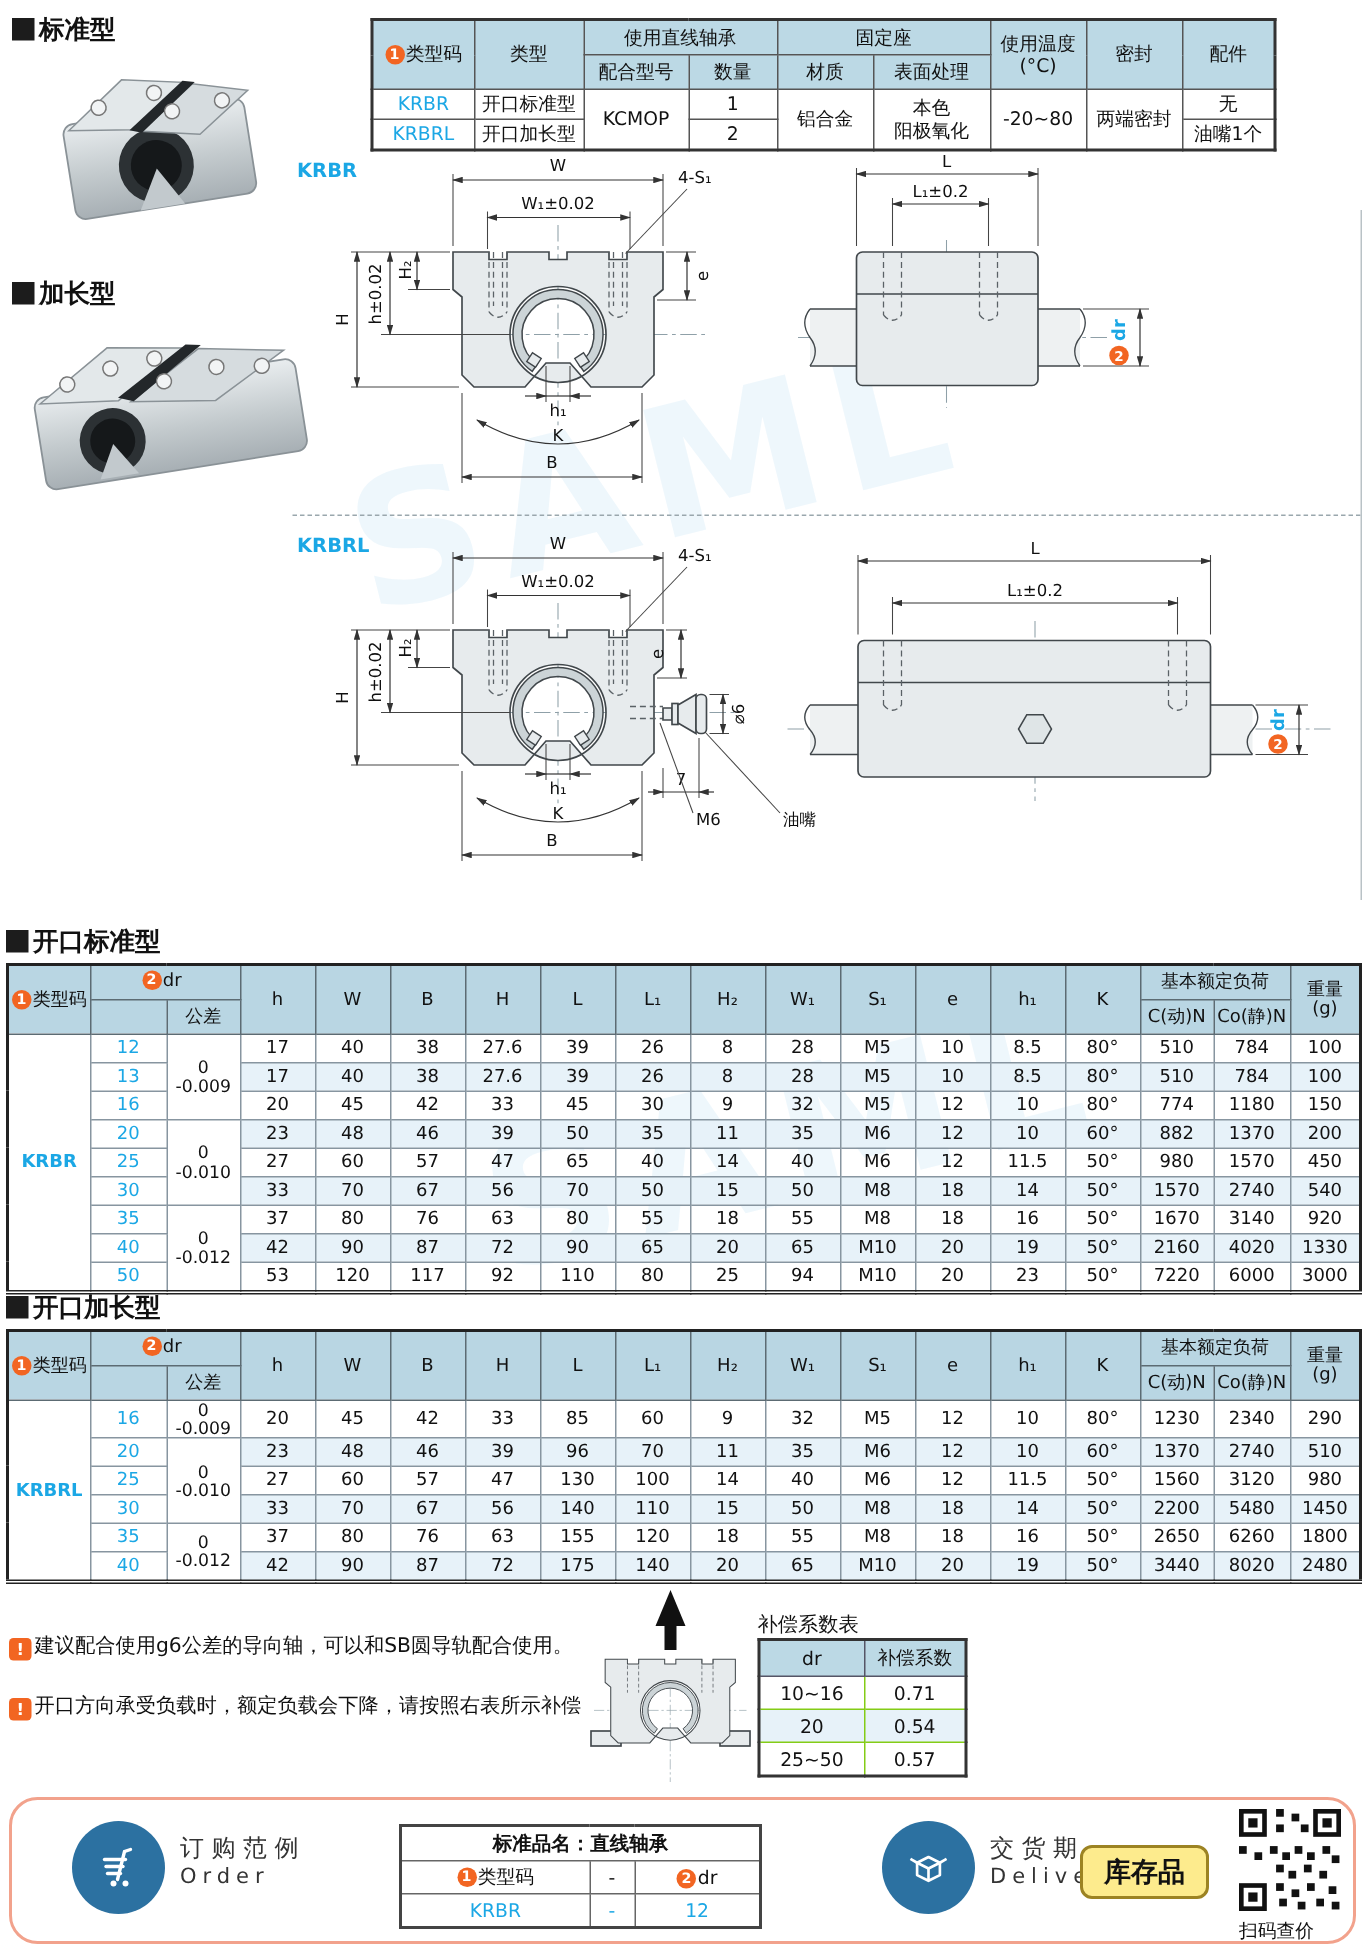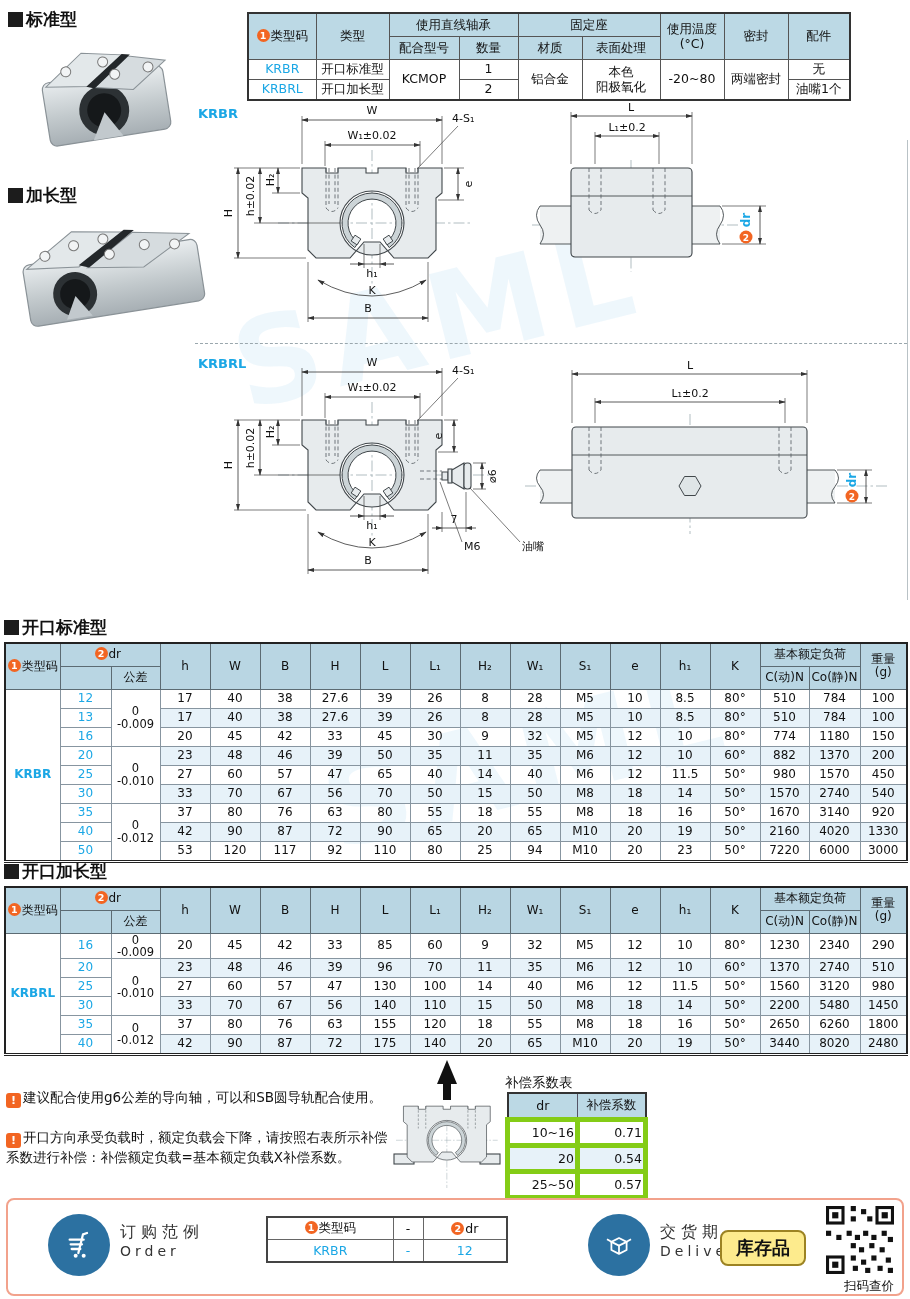--- a/index.html
+++ b/index.html
@@ -26,37 +26,37 @@
 .dim thead tr{height:23px}
 .dim td{border:1px solid #8795a0;font-size:12px;text-align:center;height:18px;padding:0;line-height:1.05}
 .dim td.alt{background:#e7f2f9}
 .dim .code-cell{color:#1ba7e5;font-weight:bold;background:#fff}
 .dim .dr-cell{color:#1ba7e5;background:#fff}
 .dim .tol-cell{white-space:pre-line;background:#fff;font-size:11.5px}
 .dim .dr-h{text-align:left;padding-left:34px;vertical-align:top;padding-top:3px}
 
 .comp{border:2px solid #333;table-layout:fixed;width:138px}
 .comp th{background:#bcd9e5;border:1px solid #556;font-weight:normal;font-size:12.5px;height:21px}
-.comp td{border:5px solid #84cc16;text-align:right;font-size:12.5px;height:19px}
+.comp td{border:1px solid #84cc16;text-align:center;font-size:12.5px;height:19px}
 .comp tr.altr td{background:#e7f2f9}
 
 .note{position:absolute;font-size:13.5px;line-height:1.45;z-index:2}
 .nicon{display:inline-block;width:15px;height:15px;background:#f26522;color:#fff;border-radius:3px;
  text-align:center;line-height:15px;font-weight:bold;font-size:11px;margin-right:2px;vertical-align:-2px}
 
-.footer-box{position:absolute;left:6px;top:1198px;width:894px;height:94px;border:2px solid #f2a28c;border-radius:8px;z-index:2}
+.footer-box{position:absolute;left:6px;top:1198px;width:894px;height:94px;border:2px solid #f2a28c;border-radius:19px;z-index:2}
 .order-table{border:2px solid #444;table-layout:fixed;width:240px}
 .order-table th{border:1px solid #666;font-size:13px;height:20px;font-weight:bold}
 .order-table td{border:1px solid #666;text-align:center;font-size:12.5px;height:19px}
 .blue-circ{width:62px;height:62px;border-radius:50%;background:#2c71a1;display:flex;align-items:center;justify-content:center}
 .ftxt-cn{font-size:16px;letter-spacing:5px;color:#333}
 .ftxt-en{font-size:14px;letter-spacing:4px;color:#333}
 .badge{background:#fdeb8d;border:2px solid #9c8323;border-radius:8px;font-size:18px;font-weight:bold;
  padding:4px 14px;color:#111}
-.qr-cap{font-size:12.5px;text-align:right;margin-top:1px}
+.qr-cap{font-size:12.5px;text-align:left;margin-top:1px}
 
 svg{overflow:visible}
 svg text{font-family:"DejaVu Sans","Liberation Sans",sans-serif}
 .body{fill:#e7ebed;stroke:#41474b;stroke-width:1.1}
 .sleeve{fill:#ccd4d7;stroke:#41474b;stroke-width:1}
 .tab{fill:#e7ebed;stroke:#41474b;stroke-width:0.9}
 .cl{stroke:#8fa0a8;stroke-width:0.7;stroke-dasharray:11 3 2.5 3;fill:none}
 .hid{stroke:#5a6166;stroke-width:0.85;stroke-dasharray:4 2.6;fill:none}
 .thin{stroke:#41474b;stroke-width:0.9;fill:none}
 .ext{stroke:#444;stroke-width:0.7;fill:none}
@@ -742,21 +742,20 @@
         <td class="alt">2480</td>
       </tr>
     </tbody>
 </table>
 
 <div class="note" style="left:6px;top:1088px;width:385px">
   <span class="nicon">!</span><span>建议配合使用g6公差的导向轴，可以和SB圆导轨配合使用。</span>
 </div>
 <div class="note" style="left:6px;top:1128px;width:385px">
   <span class="nicon">!</span><span>开口方向承受负载时，额定负载会下降，请按照右表所示补偿</span><br>
-  <span>系数进行补偿：补偿额定负载=基本额定负载X补偿系数。</span>
 </div>
 
 <svg class="abs" style="left:392px;top:1056px" width="112" height="132" viewBox="0 0 112 132">
   <polygon points="55,4 45,28 65,28" fill="#111"></polygon>
   <rect x="51" y="28" width="8" height="16" fill="#111"></rect>
   <rect class="body" x="2" y="98" width="20" height="10"></rect>
   <rect class="body" x="88" y="98" width="20" height="10"></rect>
   <g transform="translate(-58 8) scale(0.62)">
     <path class="cl" d="M182,78 V200"></path>
       <path class="cl" d="M100,123 H264"></path>
@@ -817,20 +816,23 @@
     <div class="ftxt-cn">订购范例</div>
     <div class="ftxt-en">Order</div>
   </div>
   <table class="order-table abs" style="left:258px;top:16px">
     <colgroup>
         <col style="width:126px">
         <col style="width:30px">
         <col style="width:84px">
       </colgroup>
     <tbody>
+        <tr>
+          <th colspan="3">标准品名：直线轴承</th>
+        </tr>
     <tr>
       <td><span class="cnum">1</span><span>类型码</span></td>
       <td>-</td>
       <td><span class="cnum">2</span><span>dr</span></td>
     </tr>
     <tr class="cy">
       <td>KRBR</td>
       <td>-</td>
       <td>12</td>
     </tr>

